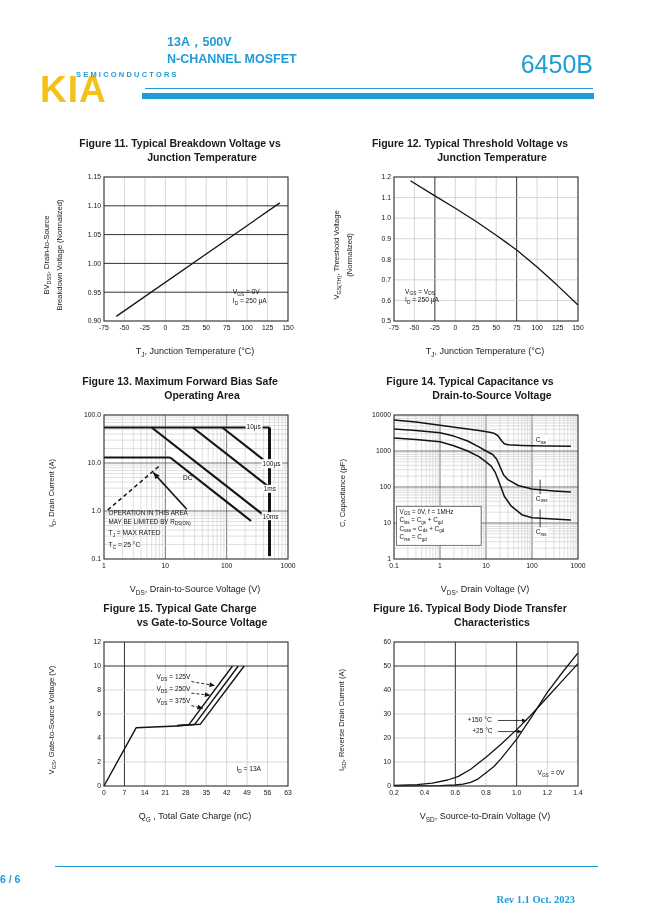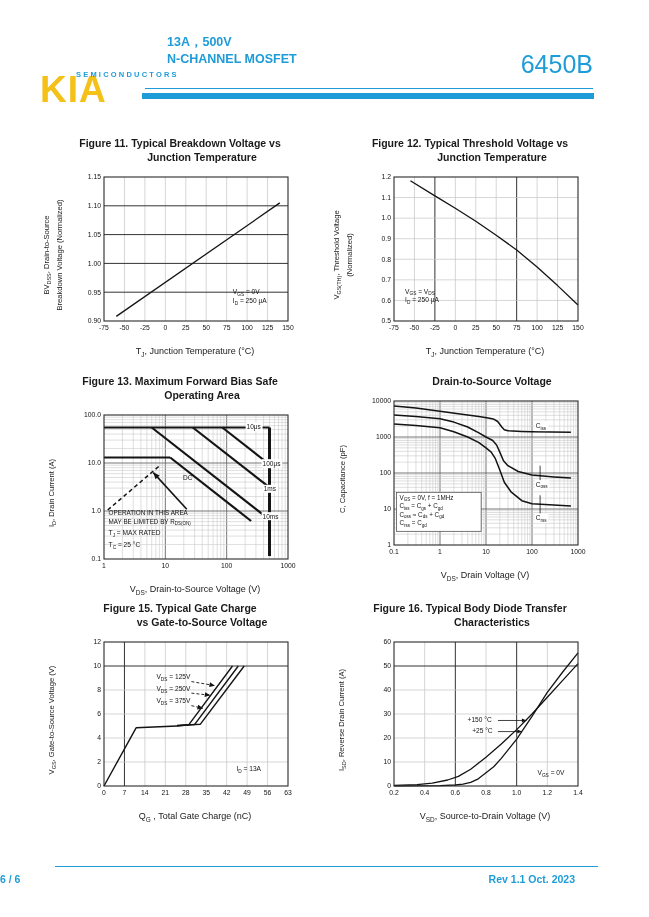--- a/index.html
+++ b/index.html
@@ -23,21 +23,21 @@
   .ylab{width:30px;position:relative;}
   .ylab .yl{position:absolute;top:50%;left:50%;transform:translate(-50%,-50%) rotate(-90deg);
         white-space:nowrap;font-size:7.6px;line-height:10px;text-align:center;color:#1a1a1a;}
   svg.chart{display:block;}
   .xlab{font-size:9px;text-align:center;padding-left:30px;margin-top:5px;color:#1a1a1a;}
   sub{font-size:0.72em;}
   
   .foot-line{position:absolute;left:55px;top:866px;width:543px;height:1px;background:var(--cyan);}
   .foot-page{position:absolute;left:0;top:873px;width:649px;text-align:left;
         font-size:10.5px;font-weight:bold;color:var(--cyan);}
-  .foot-rev{position:absolute;right:74px;top:873px;font-size:10.5px;font-weight:bold;color:var(--cyan);}
+  .foot-rev{position:absolute;right:74px;top:894px;font-size:10.5px;font-weight:bold;color:var(--cyan);font-family:Liberation Serif, serif;}
 </style>
 </head>
 <body>
 
 <div class="page">
 
   <div>
     <div class="logo">KIA</div>
     <div class="logo-sub">SEMICONDUCTORS</div>
     <div class="head-mid">
@@ -252,20 +252,21 @@
           <text x="40.6" y="128.24" font-size="6.6" font-family="&quot;Liberation Sans&quot;,sans-serif" fill="#141414"><tspan>T</tspan><tspan font-size="4.752" dy="1.8">J</tspan><tspan dy="-1.8"> = MAX RATED</tspan></text>
           <text x="40.6" y="139.76" font-size="6.6" font-family="&quot;Liberation Sans&quot;,sans-serif" fill="#141414"><tspan>T</tspan><tspan font-size="4.752" dy="1.8">C</tspan><tspan dy="-1.8"> = 25 °C</tspan></text>
           <rect x="36" y="8" width="184" height="144" fill="none" stroke="#2a2a2a" stroke-width="1.1"></rect>
         </svg>
     </div>
     <div class="xlab">V<sub>DS</sub>, Drain-to-Source Voltage (V)</div>
   </section>
 
   <section class="fig" style="left:328px;top:374px">
     <div class="fig-title">
+      <div class="l1">Figure 14.  Typical Capacitance vs</div>
       <div class="l2">Drain-to-Source Voltage</div>
     </div>
     <div class="fig-body">
       <div class="ylab">
           <div class="yl">
         <div>C, Capacitance (pF)</div>
       </div>
         </div>
       <svg class="chart" width="236" height="172">
           <rect x="36" y="8" width="184" height="144" fill="#fff"></rect>

